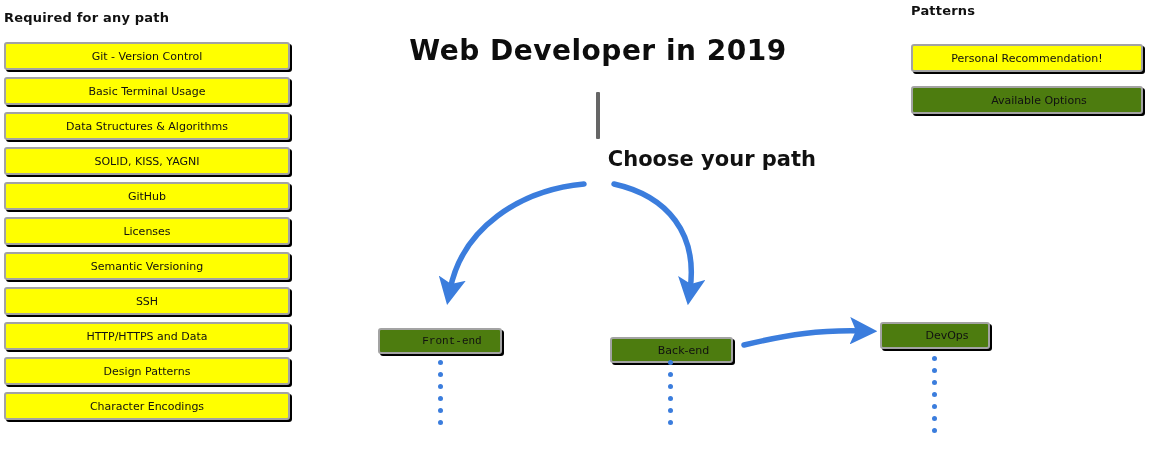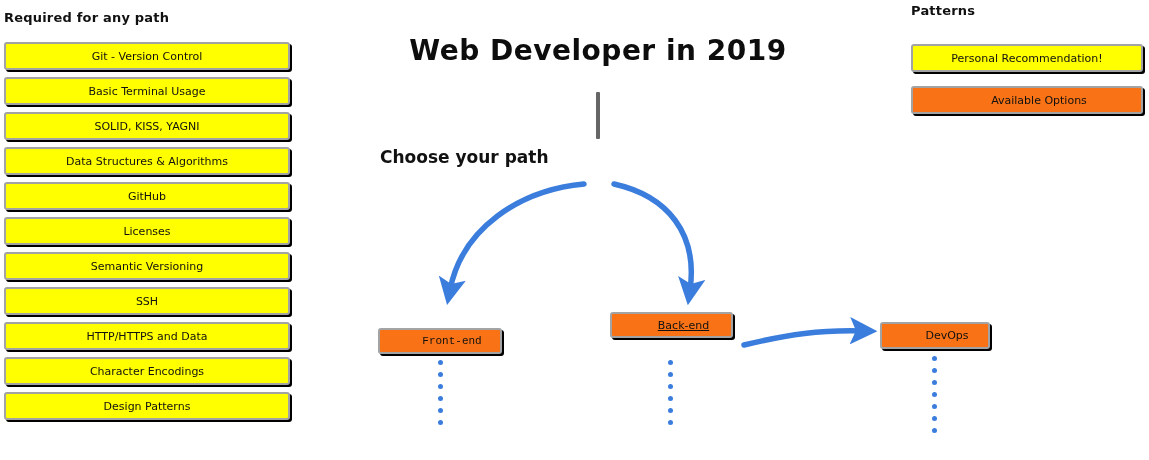--- a/index.html
+++ b/index.html
@@ -37,21 +37,21 @@
     display: flex;
     align-items: center;
     justify-content: center;
     font-size: 11px;
     line-height: 1;
     color: #111111;
     white-space: nowrap;
     overflow: hidden;
   }
   .box.yellow { background: #ffff00; }
-  .box.tan    { background: #f97316; padding-left: 24px; }
+  .box.tan    { background: #4d7c0f; padding-left: 24px; }
 
   
   #required-column { position: absolute; left: 4px; top: 42px; width: 290px; }
   #required-column .box {
     position: relative;
     left: 0;
     width: 286px;
     height: 28px;
     margin-bottom: 7px;
   }
@@ -76,30 +76,30 @@
     position: absolute;
     left: 596px; top: 92px;
     width: 4px; height: 47px;
     background: #666666;
     border-radius: 1px;
   }
   #choose-path-label {
     position: absolute;
     left: 380px; top: 147px;
     width: 436px;
-    text-align: left;
-    font-size: 17px;
+    text-align: right;
+    font-size: 21px;
     font-weight: bold;
     color: #111111;
     white-space: nowrap;
   }
 
   
   #box-frontend { left: 378px; top: 328px; width: 124px; height: 26px; font-family: Liberation Mono, monospace; }
-  #box-backend  { left: 610px; top: 312px; width: 123px; height: 26px; text-decoration: underline; }
+  #box-backend  { left: 610px; top: 337px; width: 123px; height: 26px; }
   #box-devops   { left: 880px; top: 322px; width: 110px; height: 27px; }
 
   
   #arrow-layer {
     position: absolute; left: 0; top: 0;
     width: 1149px; height: 460px;
     pointer-events: none;
   }
 
   
@@ -118,29 +118,29 @@
 </head>
 <body>
 
 <div class="stage">
 
   <div class="section-title" id="required-heading">Required for any path</div>
 
   <div id="required-column">
     <div class="box yellow">Git - Version Control</div>
     <div class="box yellow">Basic Terminal Usage</div>
+    <div class="box yellow">Data Structures &amp; Algorithms</div>
     <div class="box yellow">SOLID, KISS, YAGNI</div>
-    <div class="box yellow">Data Structures &amp; Algorithms</div>
     <div class="box yellow">GitHub</div>
     <div class="box yellow">Licenses</div>
     <div class="box yellow">Semantic Versioning</div>
     <div class="box yellow">SSH</div>
     <div class="box yellow">HTTP/HTTPS and Data</div>
+    <div class="box yellow">Design Patterns</div>
     <div class="box yellow">Character Encodings</div>
-    <div class="box yellow">Design Patterns</div>
   </div>
 
   <div id="main-title">Web Developer in 2019</div>
 
   <div id="title-stem"></div>
 
   <div id="choose-path-label">Choose your path</div>
 
   <svg id="arrow-layer" viewBox="0 0 1149 460">
     <defs>

